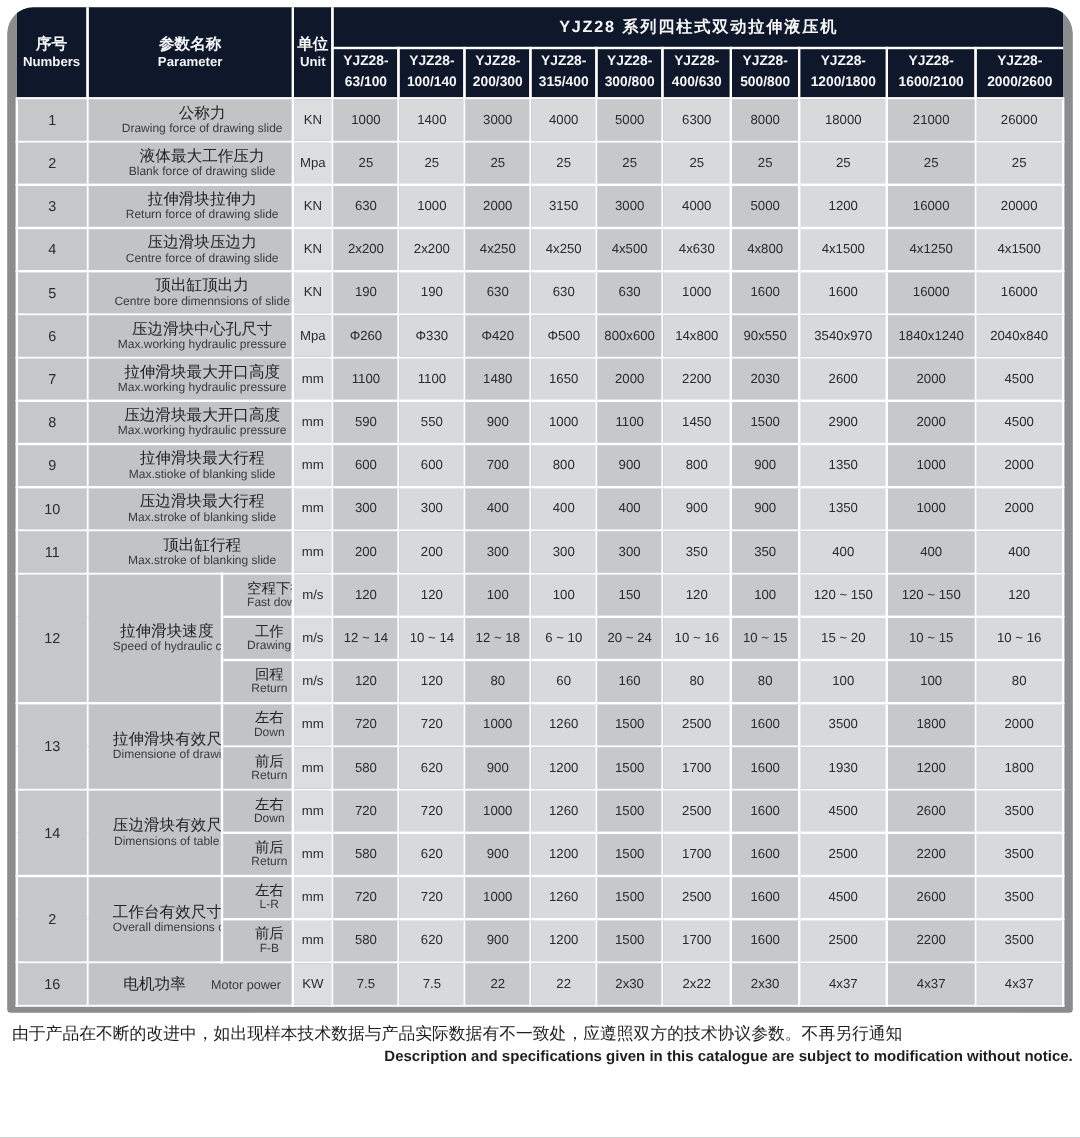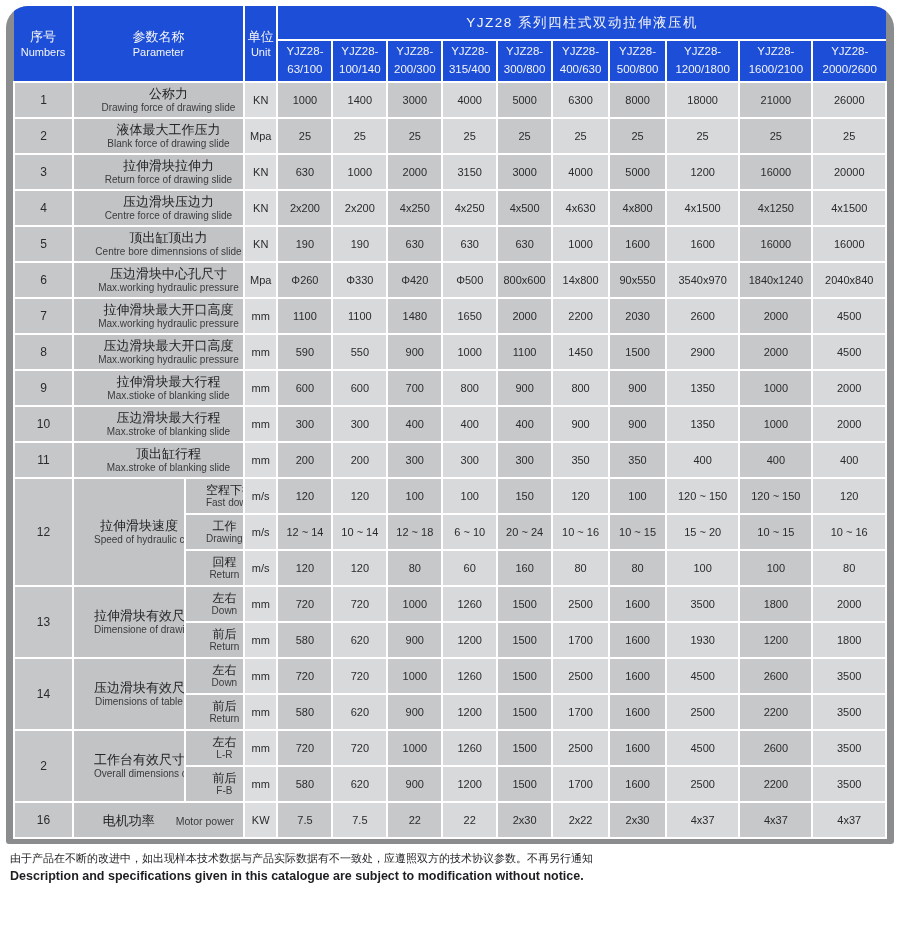--- a/index.html
+++ b/index.html
@@ -2,21 +2,21 @@
 <html><head>
 <meta charset="utf-8">
 <style>
   html,body{margin:0;padding:0;background:#ffffff;width:900px;
     font-family:"Liberation Sans","DejaVu Sans",sans-serif;}
   .panel{margin:6px 6px 0;background:#8a8c8e;border-radius:22px 22px 3px 3px;
     overflow:hidden;padding:0 7px 5px;}
   table{width:100%;border-collapse:collapse;table-layout:fixed;}
   th,td{border:2px solid #ffffff;padding:0;text-align:center;vertical-align:middle;
     white-space:nowrap;overflow:hidden;}
-  thead th{background:#1d4ed8;color:#f4f5f6;font-weight:normal;text-align:center;}
+  thead th{background:#0f172a;color:#f4f5f6;font-weight:bold;text-align:center;}
   thead tr:first-child th{border-top:none;}
   th.corner-l{border-left:none;}
   th.corner-r{border-right:none;}
   th.model.last{border-right:none;}
   tr.hrow1{height:34px;}
   tr.hrow2{height:42px;}
   tbody tr{height:36px;}
   .title{font-size:13.5px;letter-spacing:1.5px;}
   th .zh{font-size:13px;line-height:1.35;}
   th .en{font-size:11px;line-height:1.2;}
@@ -27,22 +27,22 @@
   td.param .zh{font-size:13px;line-height:1.25;}
   td.param .en,td.sub .en{font-size:10px;line-height:1.2;color:#3a3b3d;}
   td.sub .zh.s{font-size:12px;line-height:1.2;}
   td.param .en.inl{display:inline;margin-left:21px;font-size:10.5px;}
   td.param span.zh{display:inline;}
   td.unit{background:#dcdddf;font-size:11px;color:#2a2b2d;margin-left:32px;}
   td.val{font-size:11px;color:#2a2b2d;}
   td.val.dk{background:#c7c8ca;}
   td.val.lt{background:#d8d9db;}
   .footer{margin:7px 6px 0 10px;color:#1d1e20;}
-  .footer .fzh{font-size:11px;line-height:1.45;}
-  .footer .fen{font-size:12.5px;font-weight:bold;line-height:1.45;}
+  .footer .fzh{font-size:14px;line-height:1.45;}
+  .footer .fen{font-size:12.5px;font-weight:bold;line-height:1.45;text-align:right;}
 </style>
 </head>
 <body>
 
 <div class="panel">
   <table>
     <colgroup>
       <col style="width:58px">
         <col style="width:110px">
         <col style="width:58px">

